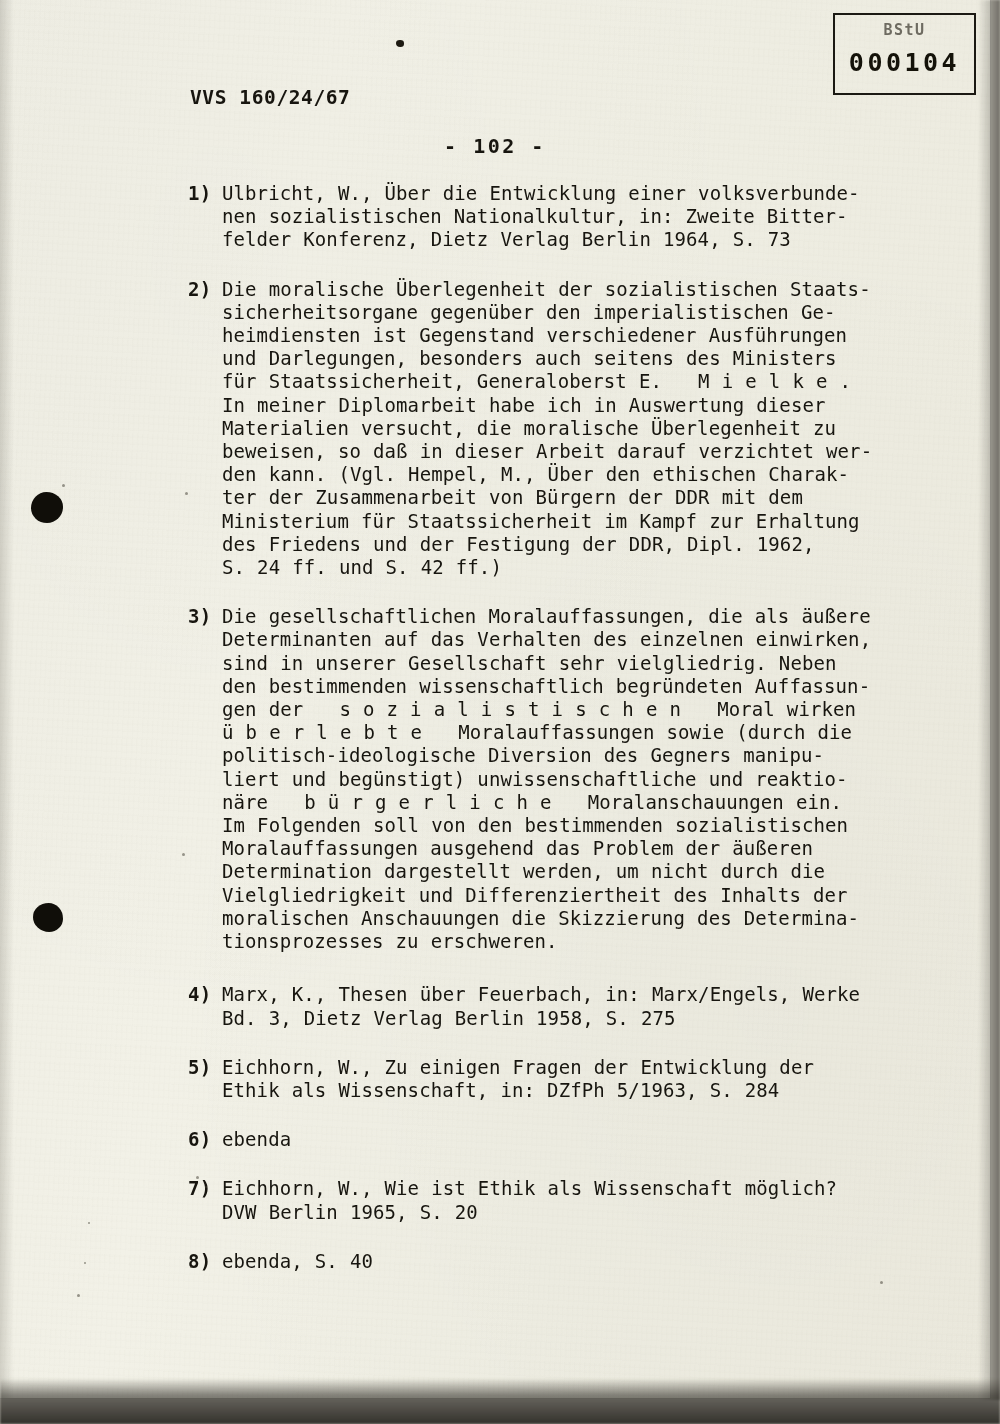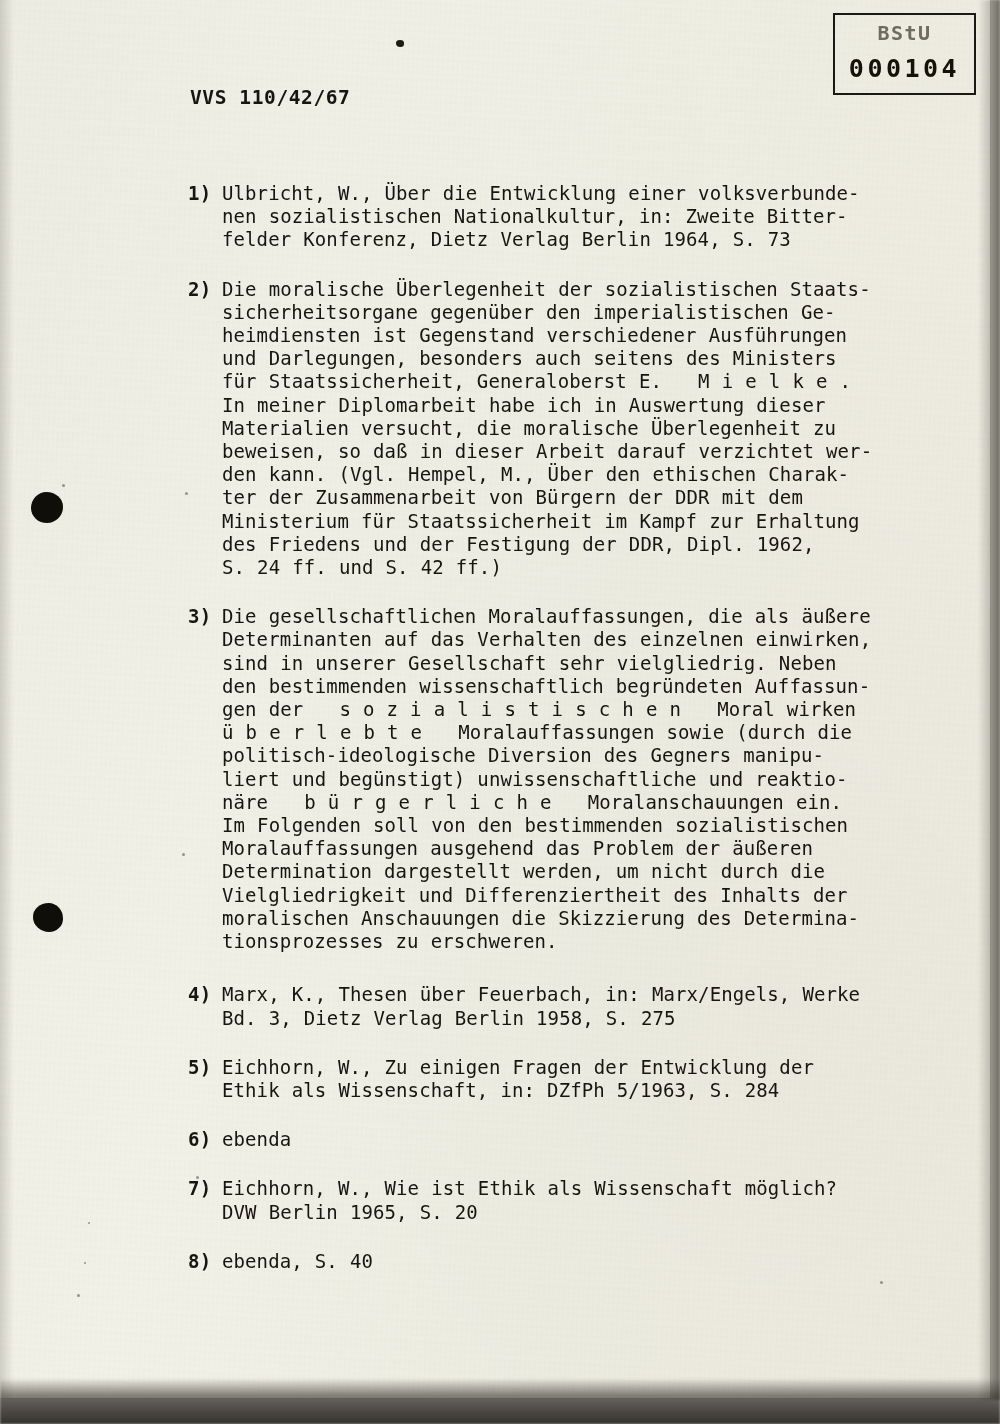--- a/index.html
+++ b/index.html
@@ -89,21 +89,21 @@
     top: 13px;
     width: 143px;
     height: 82px;
     border: 2.5px solid #1b1913;
     box-sizing: border-box;
     text-align: center;
     overflow: hidden;
   }
   #archive-stamp .stamp-agency {
     margin-top: 6px;
-    font-size: 20px;
+    font-size: 15px;
     letter-spacing: 1.5px;
     color: #6e6b61;
     font-weight: 700;
   }
   #archive-stamp .stamp-number {
     margin-top: 9px;
     font-size: 25px;
     letter-spacing: 3.5px;
     color: #141209;
     font-weight: 700;
@@ -191,27 +191,28 @@
   }
 </style>
 </head>
 <body>
 
 <div class="page-viewport">
 
   <div class="paper">
     <div class="grain"></div>
 
-    <div class="typed" id="doc-ref">VVS 110/42/67</div>
+    <div class="typed" id="doc-ref">VVS 160/24/67</div>
 
     <div id="archive-stamp">
       <div class="typed stamp-agency">BStU</div>
       <div class="typed stamp-number">000104</div>
     </div>
 
+    <div class="typed" id="page-number">- 102 -</div>
 
     <div id="footnote-list">
 
       <div class="footnote fn-gap-md">
         <div class="typed footnote-marker">1)</div>
         <div class="typed footnote-body">Ulbricht, W., Über die Entwicklung einer volksverbunde-
 nen sozialistischen Nationalkultur, in: Zweite Bitter-
 felder Konferenz, Dietz Verlag Berlin 1964, S. 73</div>
       </div>
 

